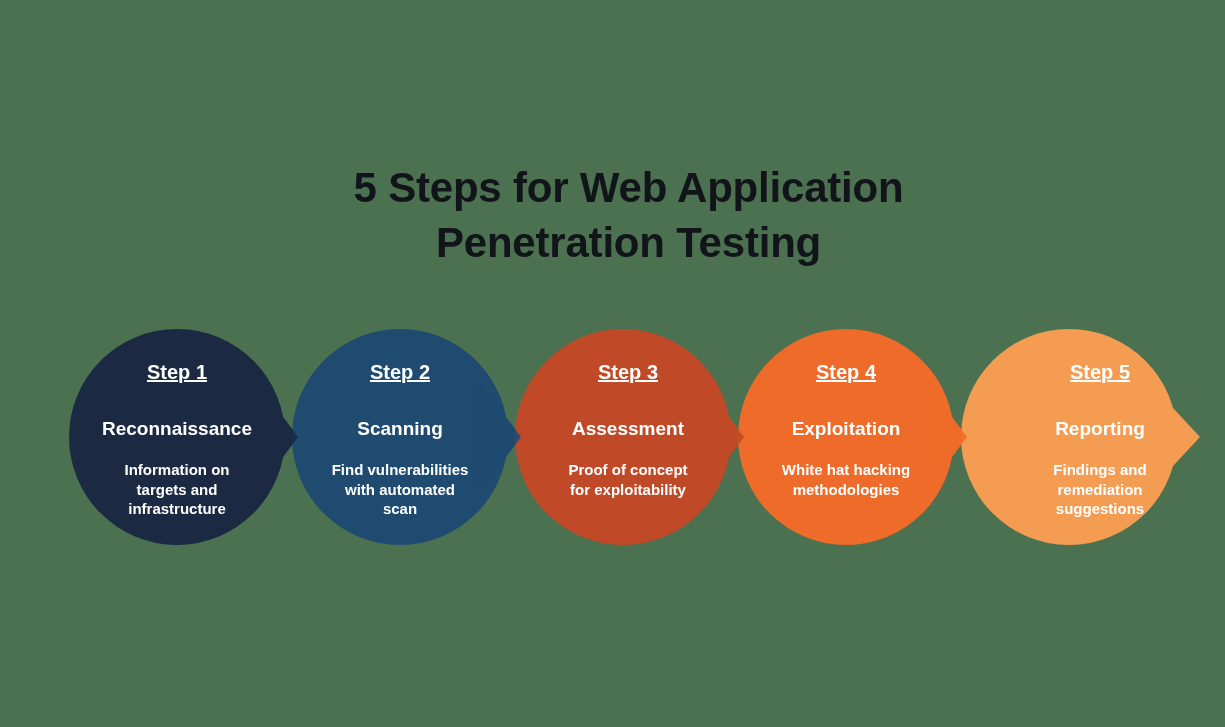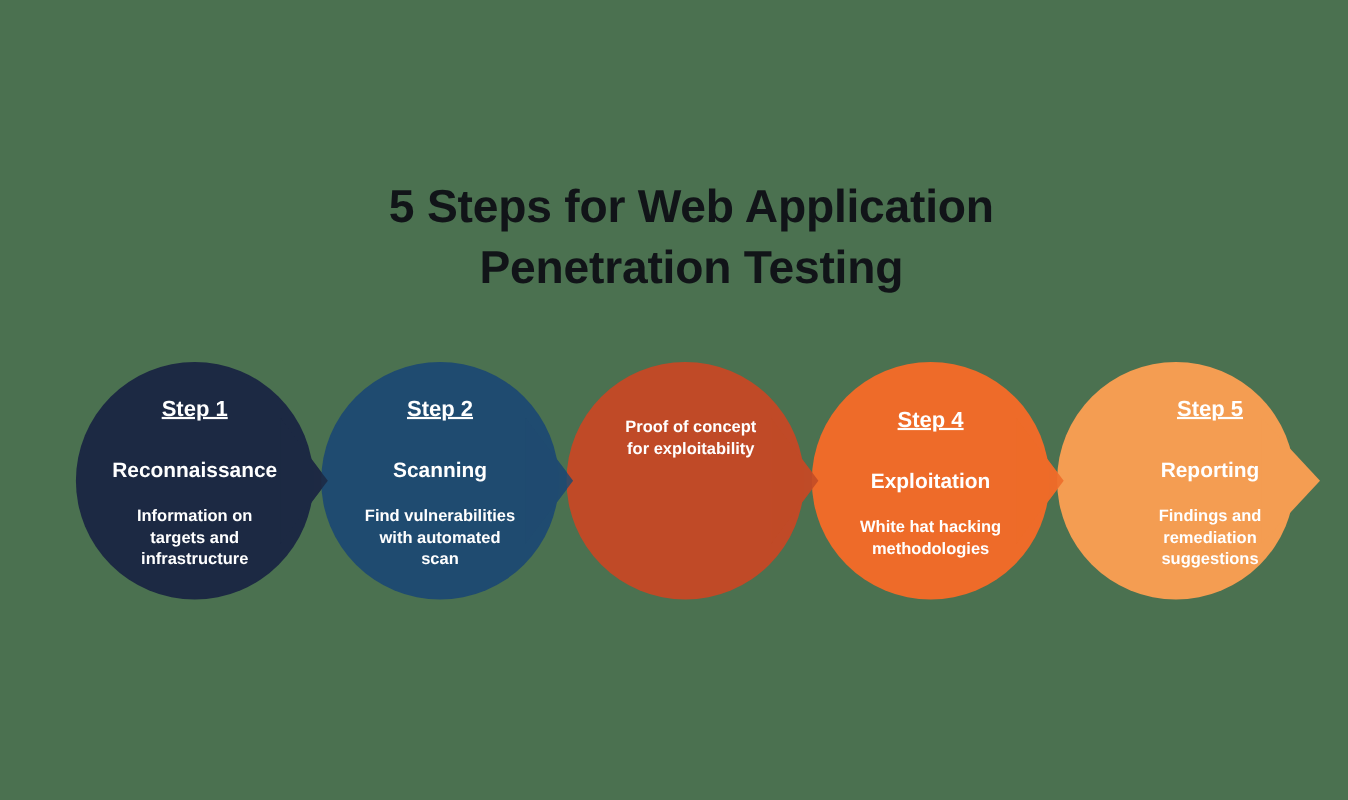--- a/index.html
+++ b/index.html
@@ -149,25 +149,27 @@
 
     <div class="step-text" style="left: 300px; top: 360px; color: rgb(255, 255, 255);">
       <div class="step-label">Step 2</div>
       <div class="step-title">Scanning</div>
       <div class="step-desc">Find vulnerabilities
 with automated
 scan</div>
     </div>
 
     <div class="step-text" style="left: 528px; top: 360px; color: rgb(255, 255, 255);">
+      <div class="step-label">Step 3</div>
+      <div class="step-title">Assessment</div>
       <div class="step-desc">Proof of concept
 for exploitability</div>
     </div>
 
-    <div class="step-text" style="left: 746px; top: 370px; color: rgb(255, 255, 255);">
+    <div class="step-text" style="left: 746px; top: 360px; color: rgb(255, 255, 255);">
       <div class="step-label">Step 4</div>
       <div class="step-title">Exploitation</div>
       <div class="step-desc">White hat hacking
 methodologies</div>
     </div>
 
     <div class="step-text" style="left: 1000px; top: 360px; color: rgb(255, 255, 255);">
       <div class="step-label">Step 5</div>
       <div class="step-title">Reporting</div>
       <div class="step-desc">Findings and

